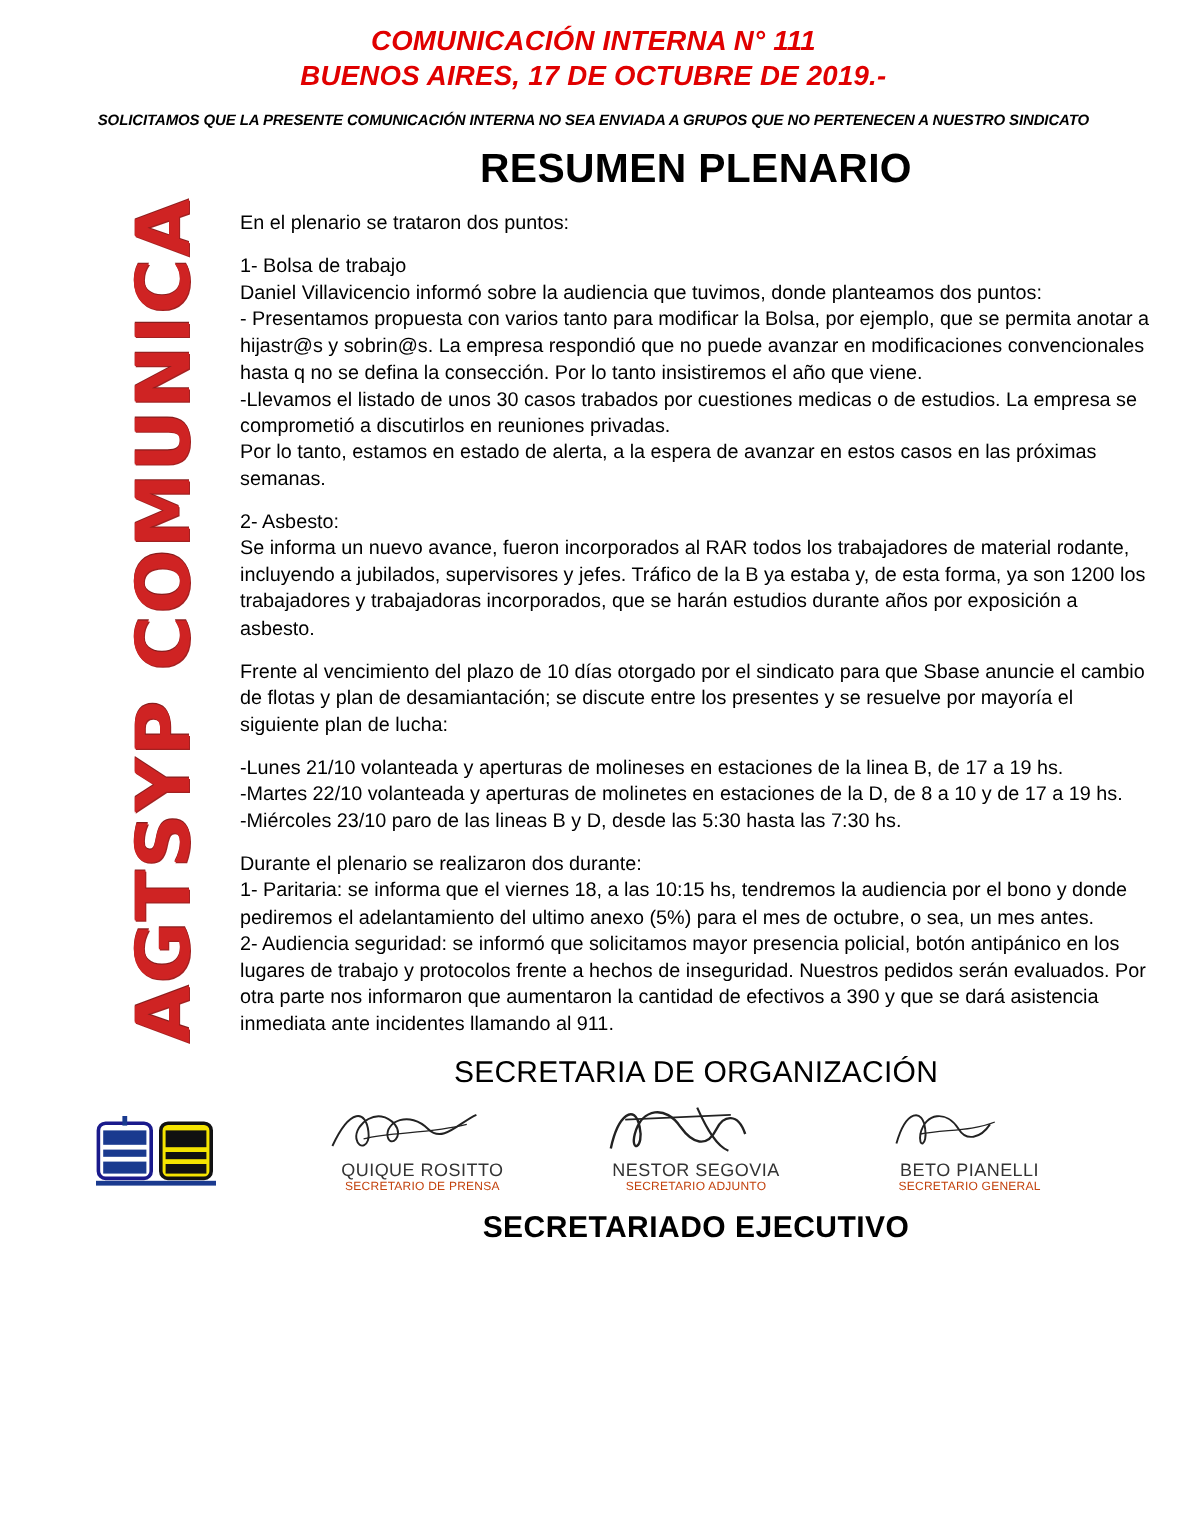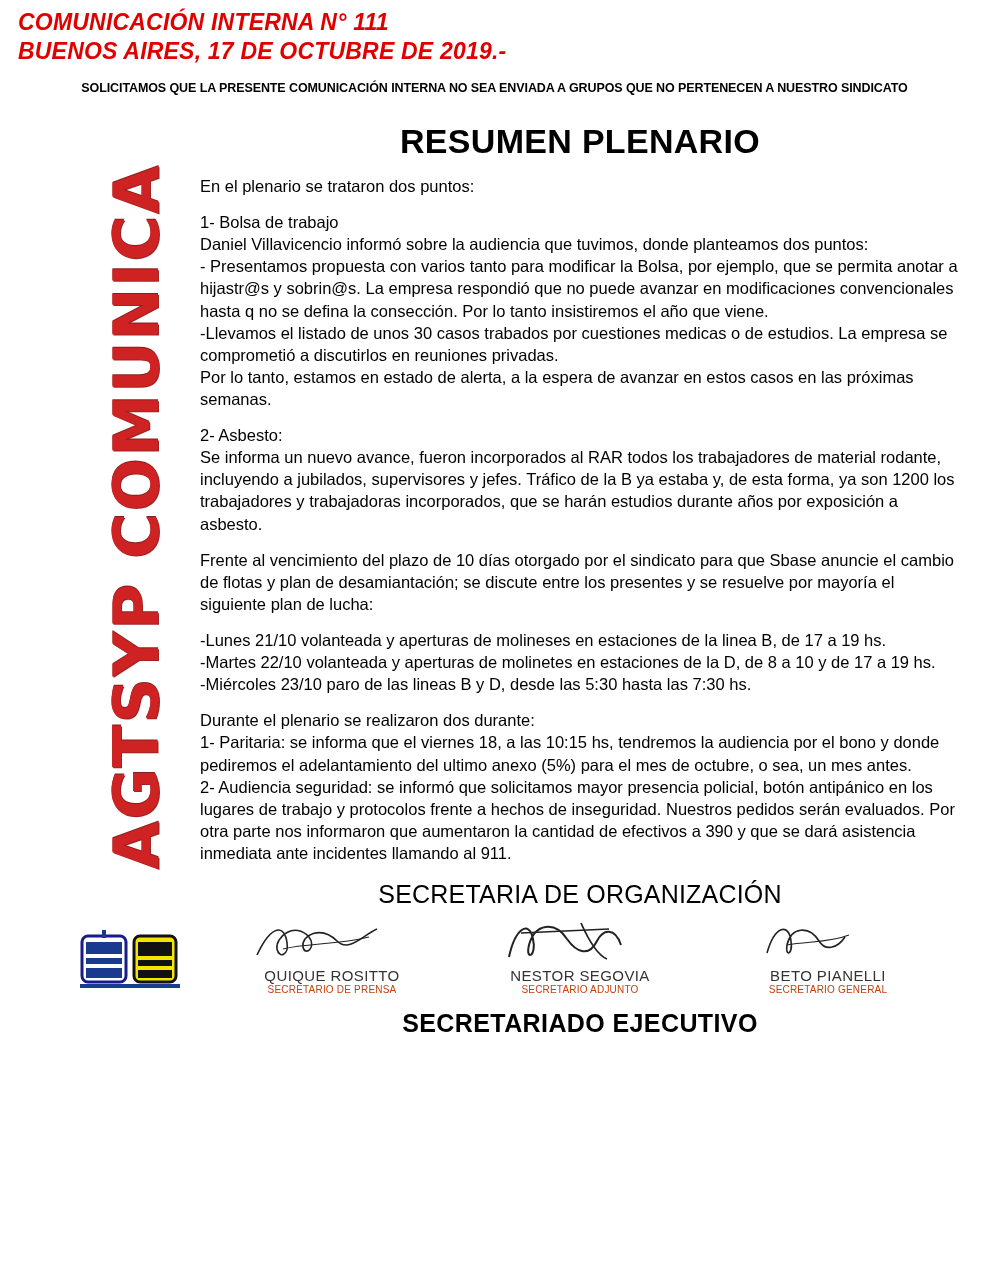--- a/index.html
+++ b/index.html
@@ -12,37 +12,39 @@
     height: 1280px;
     position: relative;
     font-family: "Liberation Sans", sans-serif;
     color: #000000;
     overflow: hidden;
   }
 
   
   .header {
     padding: 8px 18px 0 18px;
-    text-align: left;
+    text-align: center;
+    margin-top: 12px;
   }
   .header-line {
     color: #e00000;
     font-weight: bold;
     font-style: italic;
     font-size: 23px;
     line-height: 1.28;
     letter-spacing: 0.2px;
   }
   .notice {
     text-align: center;
     font-size: 12.5px;
     font-weight: bold;
     margin-top: 14px;
     padding: 0 10px;
     letter-spacing: -0.1px;
+    font-style: italic;
   }
 
   
   .stamp {
     position: absolute;
     left: 58px;
     top: 150px;
     width: 130px;
     height: 800px;
   }
@@ -101,21 +103,21 @@
   .sig-title {
     text-align: center;
     font-size: 25px;
     font-weight: normal;
     margin-top: 16px;
     letter-spacing: 0.2px;
   }
   .signatures {
     display: flex;
     justify-content: center;
-    gap: 48px;
+    gap: 28px;
     margin-top: 6px;
   }
   .sig-col {
     width: 200px;
     text-align: center;
   }
   .sig-scribble {
     height: 52px;
   }
   .sig-name {

